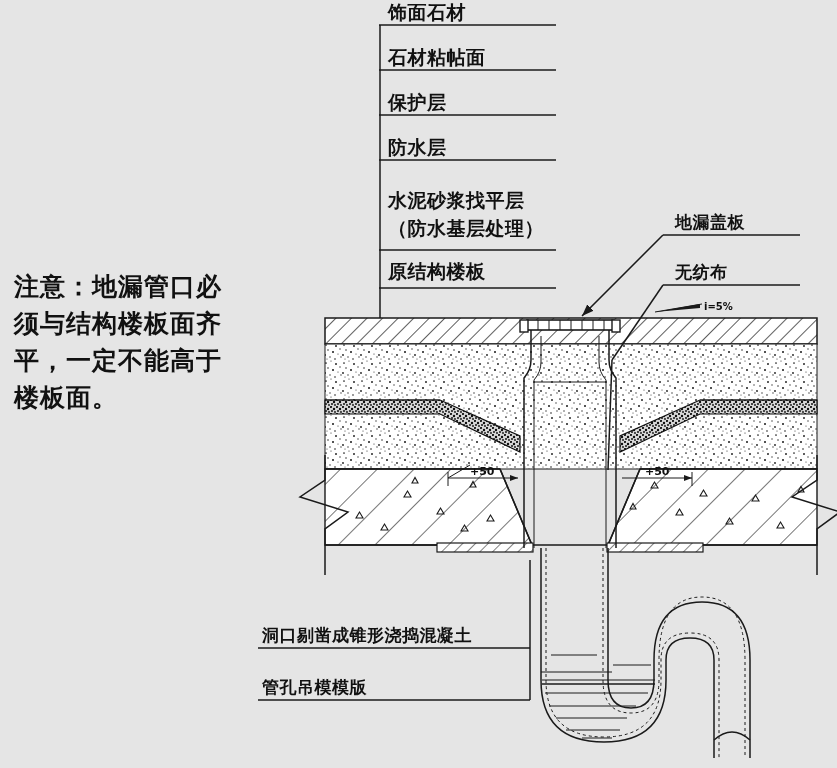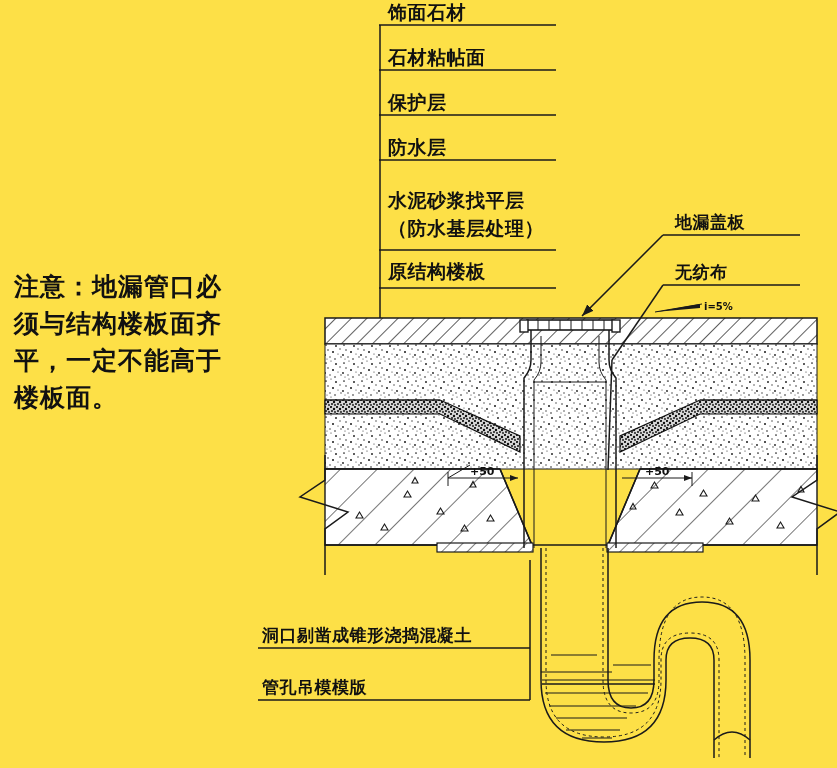--- a/index.html
+++ b/index.html
@@ -7,21 +7,21 @@
     padding: 0;
     background: #ffffff;
   }
   body {
     font-family: "DejaVu Sans", "Liberation Sans", sans-serif;
   }
   #stage {
     position: relative;
     width: 837px;
     height: 768px;
-    background: #fde047;
+    background: #e5e5e5;
     overflow: hidden;
   }
   #stage svg {
     position: absolute;
     left: 0;
     top: 0;
   }
   .cjk {
     font-family: "DejaVu Sans", "Liberation Sans", sans-serif;
     font-weight: bold;

